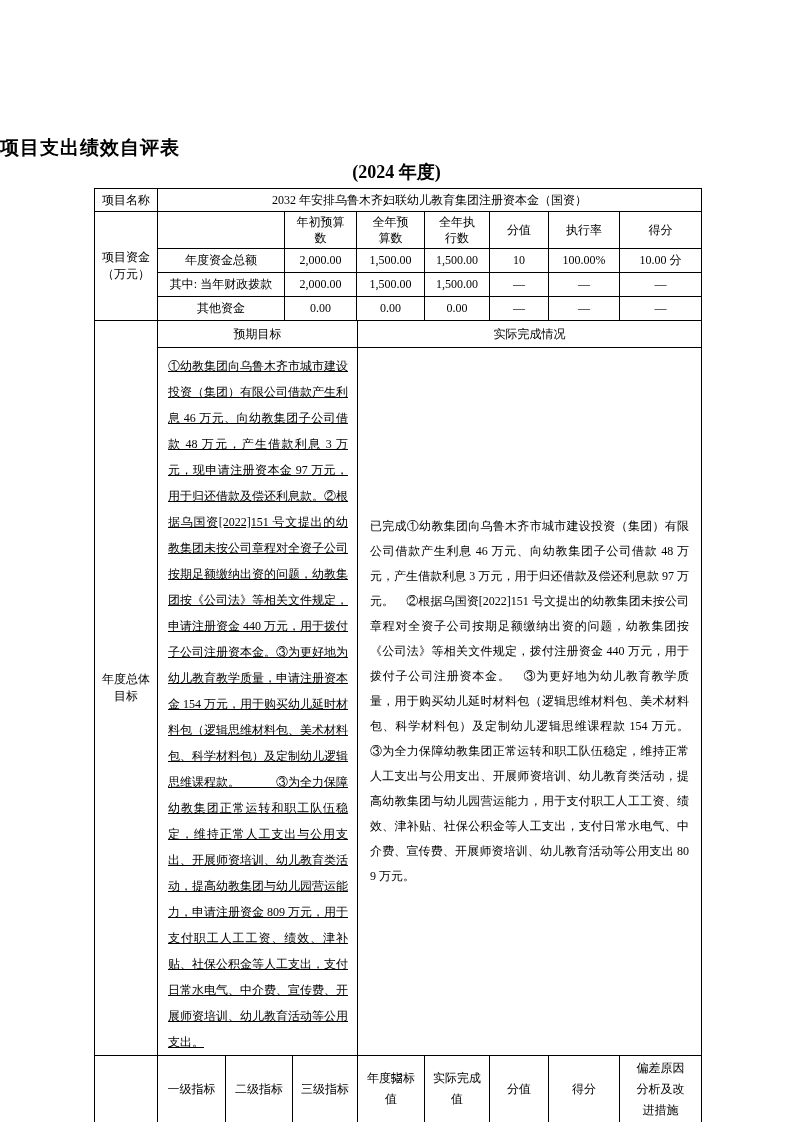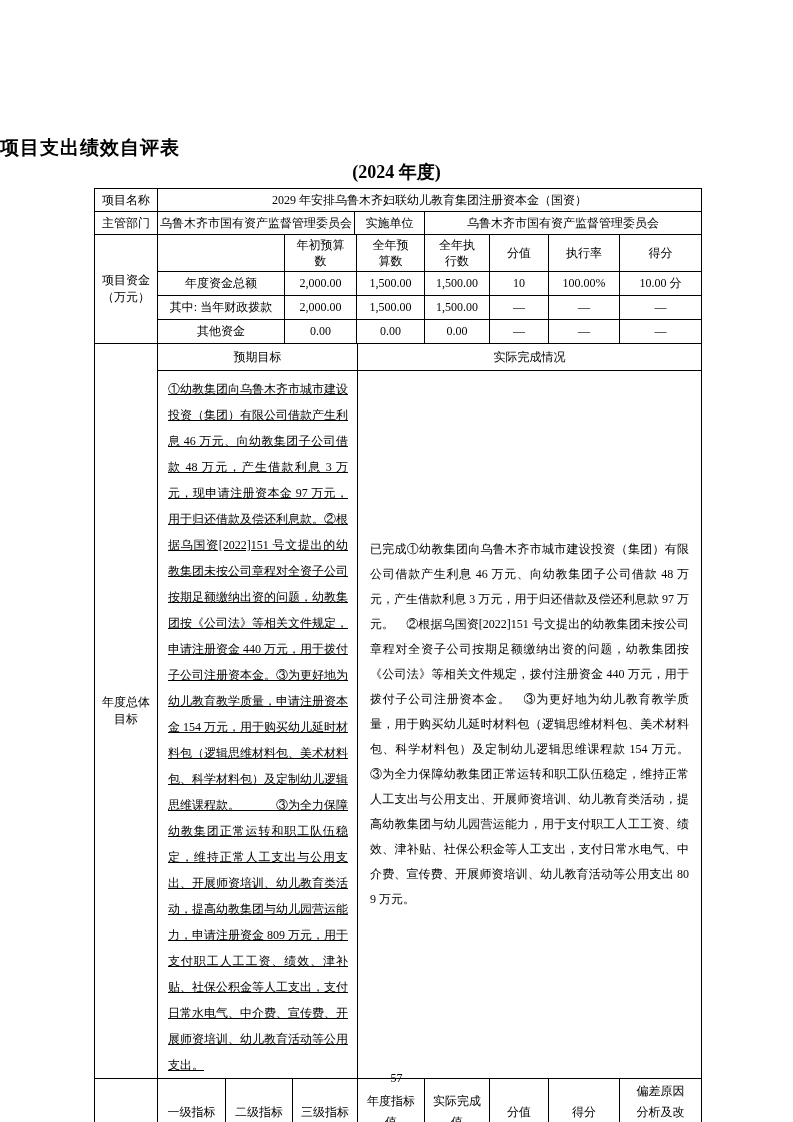--- a/index.html
+++ b/index.html
@@ -39,27 +39,21 @@
   <table>
     <colgroup>
         <col style="width:63px">
         <col style="width:197px">
         <col style="width:70px">
         <col style="width:277px">
       </colgroup>
     <tbody>
         <tr>
       <td class="h22">项目名称</td>
-      <td class="h22" colspan="3">2029 年安排乌鲁木齐妇联幼儿教育集团注册资本金（国资）</td>
-    </tr>
-    <tr>
-      <td class="h22">主管部门</td>
-      <td class="h22">乌鲁木齐市国有资产监督管理委员会</td>
-      <td class="h22">实施单位</td>
-      <td class="h22">乌鲁木齐市国有资产监督管理委员会</td>
+      <td class="h22" colspan="3">2032 年安排乌鲁木齐妇联幼儿教育集团注册资本金（国资）</td>
     </tr>
   </tbody>
     </table>
 
   <table>
     <colgroup>
         <col style="width:63px">
         <col style="width:127px">
         <col style="width:72px">
         <col style="width:68px">

